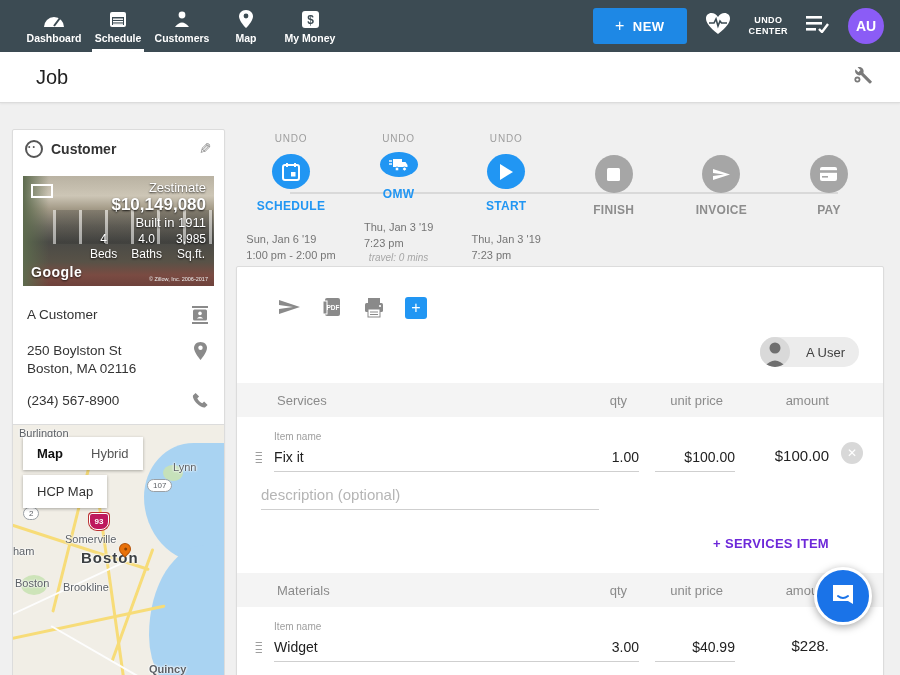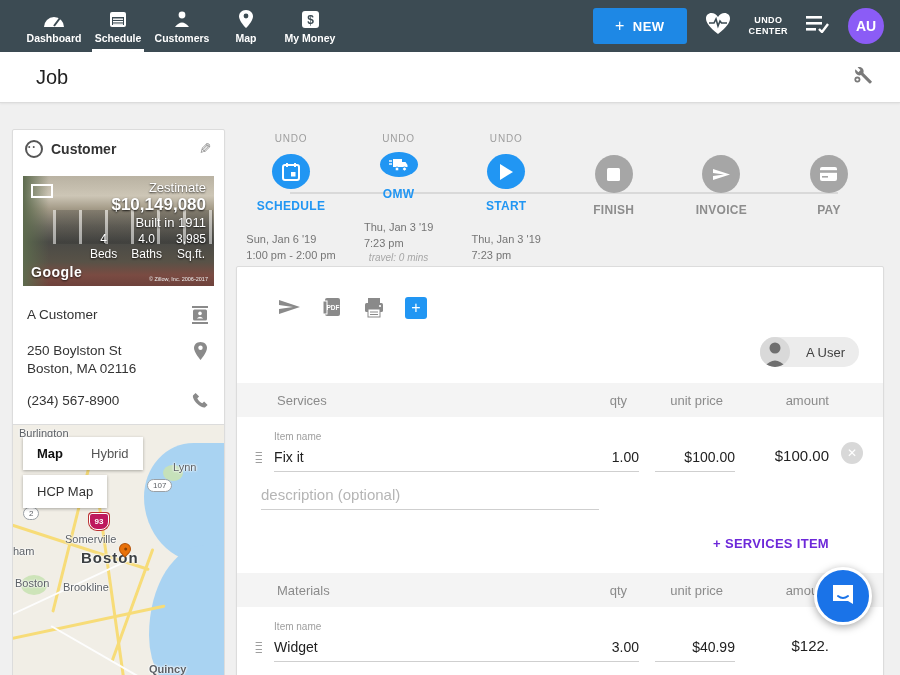--- a/index.html
+++ b/index.html
@@ -521,21 +521,21 @@
     </div>
     <div class="line-item">
       <span class="drag">=<br>=</span>
       <div class="name-wrap">
         <div class="float-lbl">Item name</div>
         <input class="fld" value="Widget" style="">
       </div>
       <span class="gap"></span>
       <input class="fld qty-fld" value="3.00" style="">
       <input class="fld unit-fld" value="$40.99" style="">
-      <span class="amt">$122.</span>
+      <span class="amt">$228.</span>
       <span class="x-btn" style="visibility:hidden"></span>
     </div>
 
   </div>
 
   <div class="chat-bubble">
     <svg width="26" height="26" viewBox="0 0 26 26">
       <path d="M3 2 h20 v19 l-5 -3 h-15 Z" fill="#fff"></path>
       <path d="M8 13 q5 4 10 0" fill="none" stroke="#1a73e8" stroke-width="2" stroke-linecap="round"></path>
     </svg>

